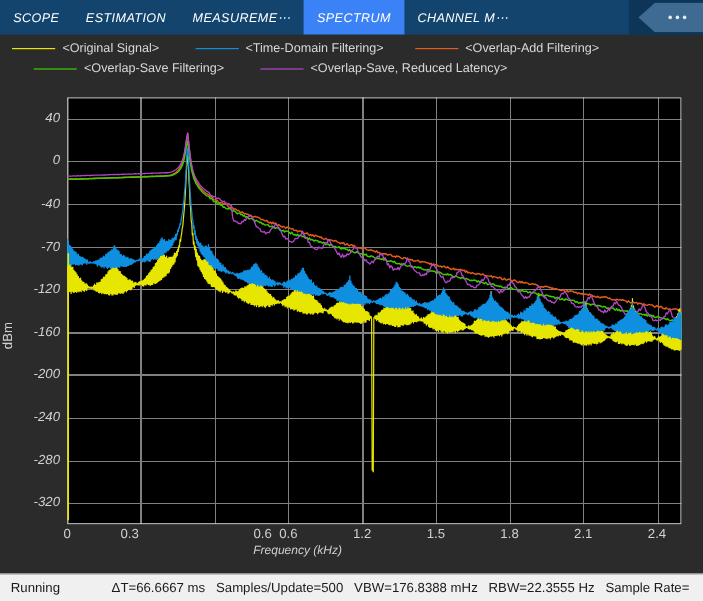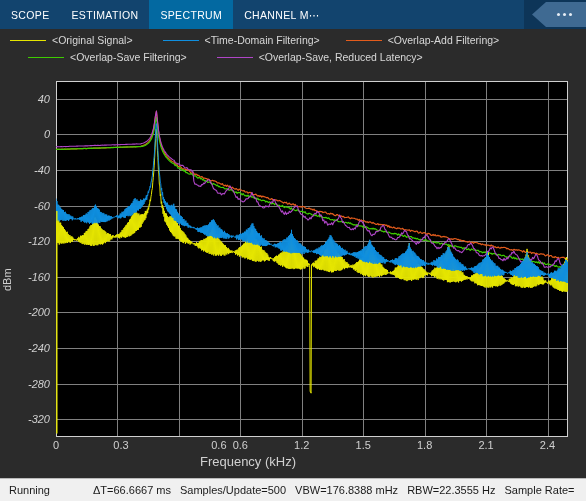--- a/index.html
+++ b/index.html
@@ -30,23 +30,24 @@
     display: flex;
     align-items: center;
     justify-content: center;
     color: #ffffff;
     font-size: 10.5px;
     letter-spacing: 0.35px;
     white-space: nowrap;
     padding: 0 11px;
     height: 100%;
     box-sizing: border-box;
+    font-style: italic;
   }
   .tab.active {
-    background: #0369a1;
+    background: #3b82f6;
   }
   #tab-overflow-wrap {
     margin-left: auto;
     position: relative;
     width: 62px;
     height: 29px;
     background: #0d3558;
     flex: 0 0 62px;
   }
   #tab-overflow {
@@ -126,21 +127,22 @@
     font-size: 11px;
     white-space: nowrap;
   }
   #xlabel {
     position: absolute;
     left: 0;
     top: 385px;
     width: 496px;
     text-align: center;
     color: #d0d0d0;
-    font-size: 13px;
+    font-size: 10px;
+    font-style: italic;
   }
   .ytick {
     position: absolute;
     right: 0;
     width: 44px;
     text-align: right;
     color: #d0d0d0;
     font-size: 11px;
     transform: translateY(-50%);
     font-style: italic;
@@ -194,20 +196,23 @@
 </style>
 </head>
 <body>
 
 <div id="tabbar">
   <div class="tab">
     <span>SCOPE</span>
   </div>
   <div class="tab">
     <span>ESTIMATION</span>
+  </div>
+  <div class="tab">
+    <span>MEASUREME⋯</span>
   </div>
   <div class="tab active">
     <span>SPECTRUM</span>
   </div>
   <div class="tab">
     <span>CHANNEL M⋯</span>
   </div>
   <div id="tab-overflow-wrap">
     <div id="tab-overflow">
       <span class="dot3">
@@ -245,31 +250,31 @@
     </span>
   </div>
 </div>
 
 <div id="plotarea">
   <div id="ylabel">dBm</div>
   <div id="yticks">
       <div class="ytick" style="top: 29.8px;">40</div>
       <div class="ytick" style="top: 65.4px;">0</div>
       <div class="ytick" style="top: 101px;">-40</div>
-      <div class="ytick" style="top: 136.6px;">-60</div>
+      <div class="ytick" style="top: 136.6px;">-70</div>
       <div class="ytick" style="top: 172.2px;">-120</div>
       <div class="ytick" style="top: 207.8px;">-160</div>
       <div class="ytick" style="top: 243.4px;">-200</div>
       <div class="ytick" style="top: 279px;">-240</div>
       <div class="ytick" style="top: 314.6px;">-280</div>
       <div class="ytick" style="top: 350.2px;">-320</div>
     </div>
   <div id="xticks">
       <div class="xtick" style="left: 56px;">0</div>
-      <div class="xtick" style="left: 115px; padding-left: 12px;">0.3</div>
+      <div class="xtick" style="left: 102px; padding-left: 12px;">0.3</div>
       <div class="xtick" style="left: 178.88px; margin-left: 40px;">0.6</div>
       <div class="xtick" style="left: 240.32px;">0.6</div>
       <div class="xtick" style="left: 301.76px;">1.2</div>
       <div class="xtick" style="left: 363.2px;">1.5</div>
       <div class="xtick" style="left: 424.64px;">1.8</div>
       <div class="xtick" style="left: 486.08px;">2.1</div>
       <div class="xtick" style="left: 547.52px;">2.4</div>
     </div>
   <div id="xlabel">Frequency (kHz)</div>
   <div id="canvaswrap">

